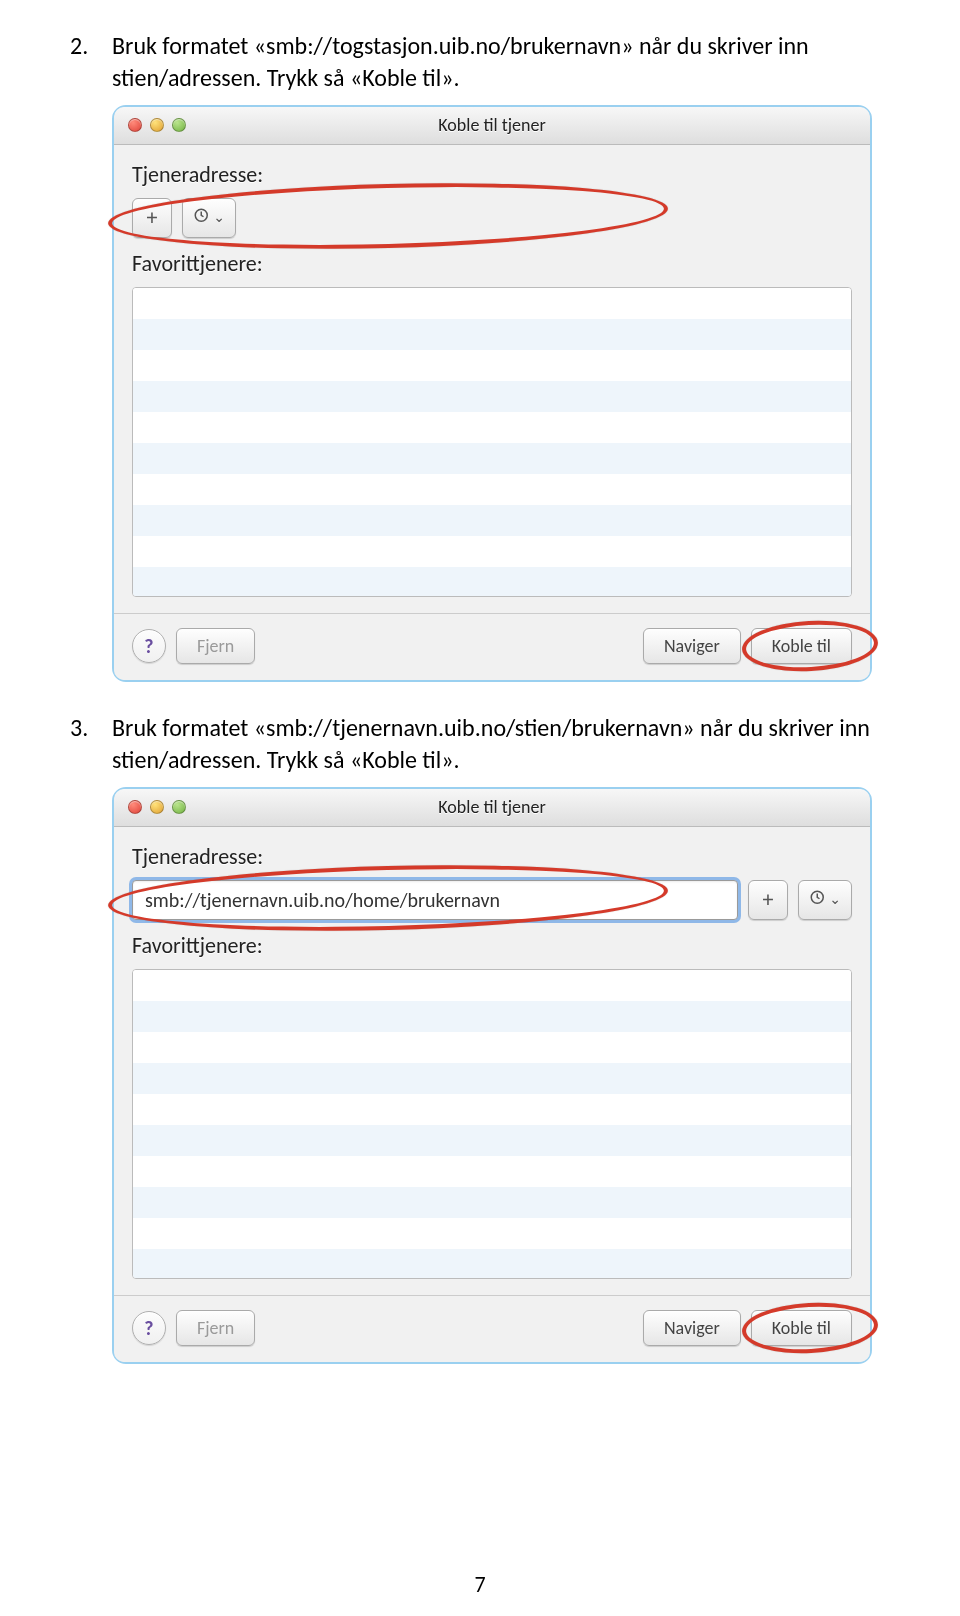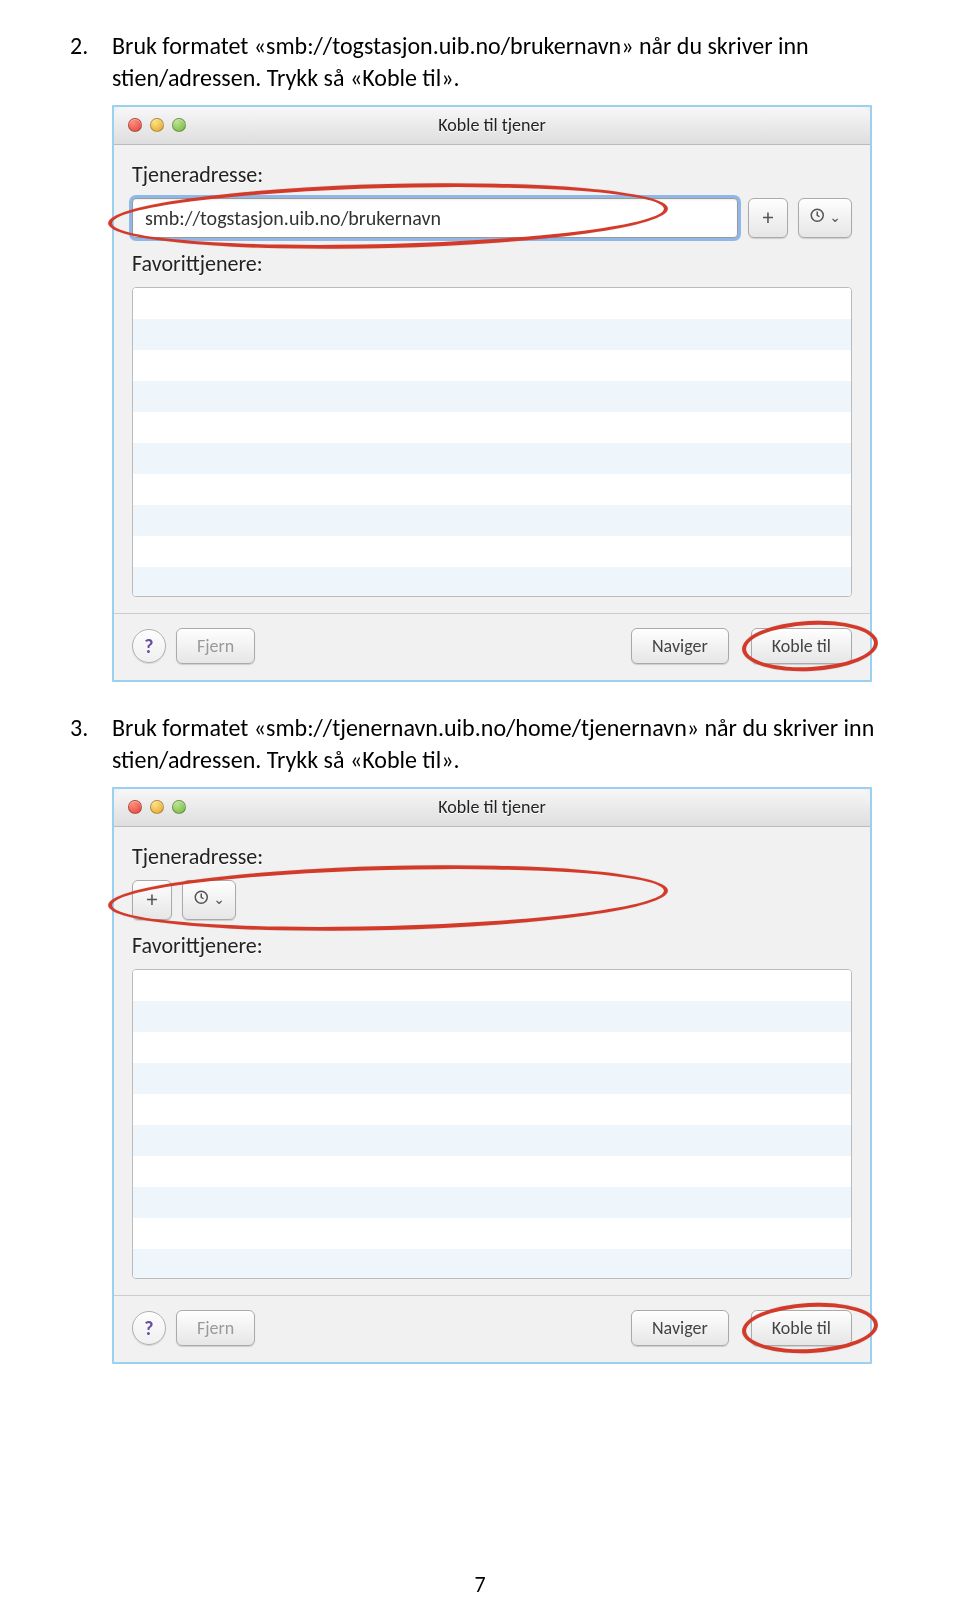--- a/index.html
+++ b/index.html
@@ -25,21 +25,21 @@
   .instruction .text {
     flex: 1;
   }
   .dialog-wrap {
     margin-left: 42px;
     margin-bottom: 30px;
   }
   .dialog {
     width: 760px;
     border: 2px solid #9ad0f0;
-    border-radius: 1px;
+    border-radius: 14px;
     background: #f1f1f1;
     position: relative;
     overflow: visible;
   }
   .titlebar {
     height: 38px;
     border-bottom: 1px solid #bbb;
     border-radius: 10px 10px 0 0;
     background: linear-gradient(#f7f7f7,#dedede);
     display: flex;
@@ -162,21 +162,20 @@
     display: flex;
     align-items: center;
     box-shadow: inset 0 1px 0 #fff, 0 1px 1px rgba(0,0,0,0.15);
     cursor: pointer;
     position: relative;
   }
   .pill-btn.disabled { color: #9a9a9a; }
   .pill-btn.primary {
     background: linear-gradient(#fefefe,#e6e6e6);
     font-weight: 500;
-    margin-left: 12px;
   }
   .red-ellipse {
     position: absolute;
     border: 4px solid #d43a2a;
     border-radius: 50%;
     pointer-events: none;
     transform: rotate(-1.5deg);
     box-shadow: 0 0 1px rgba(0,0,0,0.3);
   }
   .page-num {
@@ -201,23 +200,20 @@
       <div class="traffic">
         <div class="tl red"></div>
         <div class="tl yellow"></div>
         <div class="tl green"></div>
       </div>
       <div class="title">Koble til tjener</div>
     </div>
     <div class="body">
       <div class="label">Tjeneradresse:</div>
       <div class="address-row">
-        <div class="address-input">
-          <span>smb://togstasjon.uib.no/brukernavn</span>
-        </div>
         <div class="sq-btn">
           <span>+</span>
         </div>
         <div class="sq-btn history-btn">
           <span>
             <svg viewBox="0 0 24 24" width="18" height="18" fill="none" stroke="#555" stroke-width="2">
               <circle cx="11" cy="11" r="8"></circle>
                 <path d="M11 6v5l3 2"></path>
             </svg>
           </span>
@@ -253,36 +249,39 @@
       <div class="pill-btn primary" style="position:relative;">
         <span>Koble til</span>
         <div class="red-ellipse" style="left:-10px;top:-8px;width:136px;height:50px;transform:rotate(-3deg);"></div>
       </div>
     </div>
   </div>
 </div>
 
 <div class="instruction">
   <div class="num">3.</div>
-  <div class="text">Bruk formatet «smb://tjenernavn.uib.no/home/tjenernavn» når du skriver inn stien/adressen. Trykk så «Koble til».</div>
+  <div class="text">Bruk formatet «smb://tjenernavn.uib.no/stien/brukernavn» når du skriver inn stien/adressen. Trykk så «Koble til».</div>
 </div>
 
 <div class="dialog-wrap">
   <div class="dialog">
     <div class="titlebar">
       <div class="traffic">
         <div class="tl red"></div>
         <div class="tl yellow"></div>
         <div class="tl green"></div>
       </div>
       <div class="title">Koble til tjener</div>
     </div>
     <div class="body">
       <div class="label">Tjeneradresse:</div>
       <div class="address-row">
+        <div class="address-input">
+          <span>smb://tjenernavn.uib.no/home/brukernavn</span>
+        </div>
         <div class="sq-btn">
           <span>+</span>
         </div>
         <div class="sq-btn history-btn">
           <span>
             <svg viewBox="0 0 24 24" width="18" height="18" fill="none" stroke="#555" stroke-width="2">
               <circle cx="11" cy="11" r="8"></circle>
                 <path d="M11 6v5l3 2"></path>
             </svg>
           </span>

